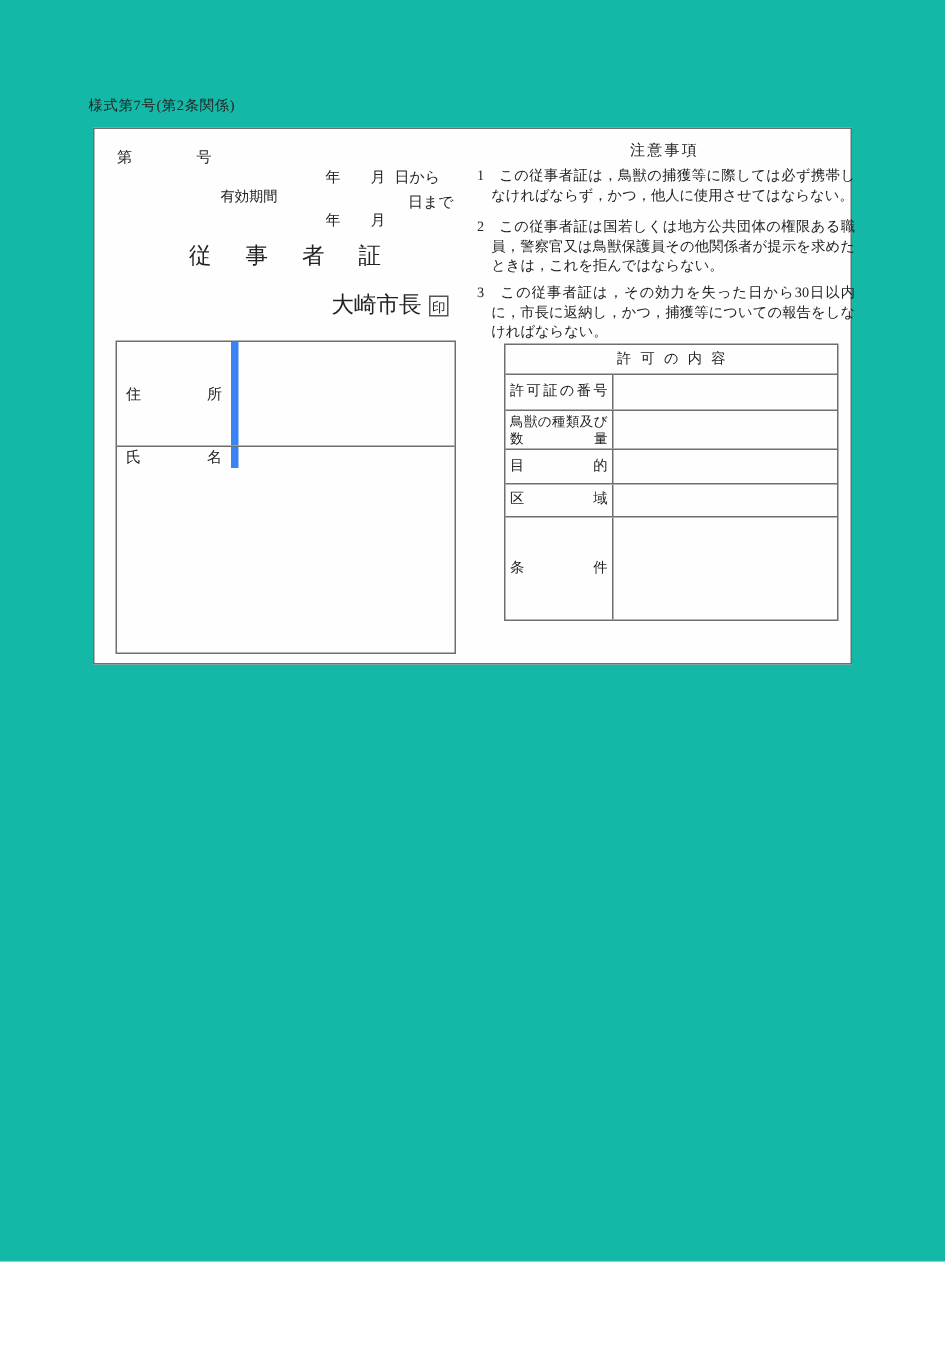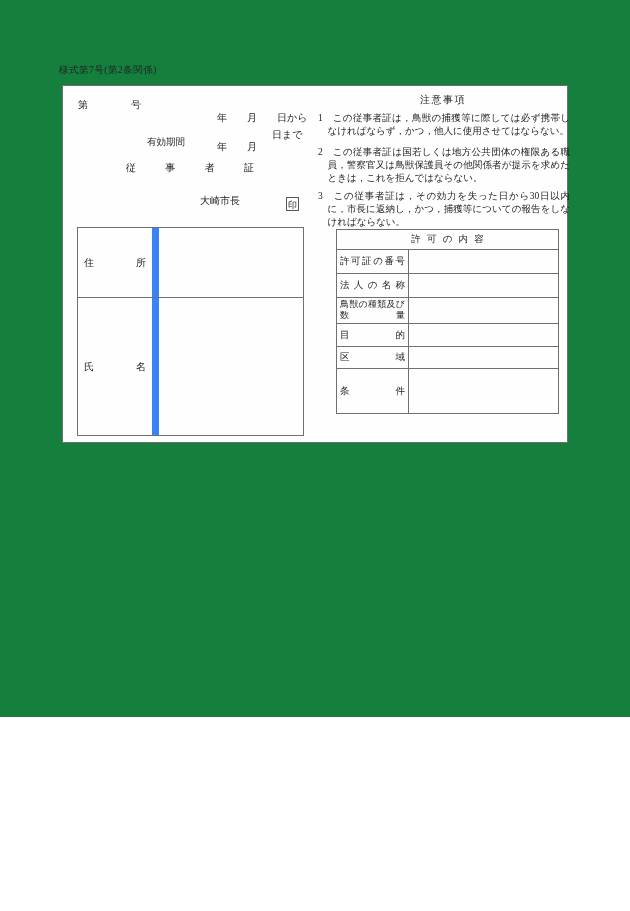--- a/index.html
+++ b/index.html
@@ -4,37 +4,37 @@
 <style>
   html, body { margin: 0; padding: 0; }
   body {
     width: 630px; height: 911px;
     background: #ffffff;
     font-family: "Liberation Serif", "DejaVu Serif", serif;
     color: #222222;
   }
   .page {
     position: relative;
-    width: 630px; height: 717px;
-    background: #15803d;
+    width: 630px; height: 841px;
+    background: #14b8a6;
     overflow: hidden;
   }
   .form-no {
     position: absolute; left: 59px; top: 64px;
     font-size: 9.5px; letter-spacing: 0.5px;
   }
   .outer-box {
     position: absolute; left: 62px; top: 85px;
     width: 504px; height: 356px;
     border: 1px solid #6f6f6f;
     background: #fefefe;
   }
   .abs { position: absolute; white-space: nowrap; }
   .fs10 { font-size: 10px; }
-  .fs105 { font-size: 10px; }
+  .fs105 { font-size: 15px; }
   .fs95 { font-size: 9.5px; }
   .spread {
     display: block;
     text-align: justify;
     text-align-last: justify;
   }
   .seal-box {
     position: absolute; left: 223px; top: 111px;
     width: 13px; height: 14px;
     border: 1px solid #555;
@@ -57,21 +57,21 @@
   .ltable {
     position: absolute; left: 14px; top: 141px;
     width: 227px; height: 209px;
     border: 1px solid #6f6f6f;
     display: flex; flex-direction: column;
     box-sizing: border-box;
   }
   .lrow { display: flex; border-bottom: 1px solid #6f6f6f; flex: 0 0 auto; }
   .lrow:last-child { border-bottom: none; flex: 1 1 auto; }
   .lcell-label {
-    width: 81px; border-right: 7px solid #3b82f6;
+    width: 81px; border-right: 5px solid #3b82f6;
     display: flex; align-items: center;
     padding: 0 6px; box-sizing: border-box;
     font-size: 10px;
   }
   .lcell-label .spread { width: 100%; }
   .lcell-value { flex: 1; }
   
   .rtable {
     position: absolute; left: 273px; top: 143px;
     width: 223px; height: 185px;
@@ -80,21 +80,21 @@
     box-sizing: border-box;
     background: #fefefe;
   }
   .rheader {
     flex: 0 0 19px;
     border-bottom: 1px solid #6f6f6f;
     text-align: center; font-size: 9.5px;
     letter-spacing: 0.65em; text-indent: 0.65em;
     display: flex; align-items: center; justify-content: center;
   }
-  .rrow { display: flex; border-bottom: 1px solid #6f6f6f; flex: 0 0 auto; font-family: Liberation Mono, monospace; }
+  .rrow { display: flex; border-bottom: 1px solid #6f6f6f; flex: 0 0 auto; }
   .rrow:last-child { border-bottom: none; flex: 1 1 auto; }
   .rcell-label {
     width: 72px; border-right: 1px solid #6f6f6f;
     display: flex; flex-direction: column; justify-content: center;
     padding: 0 3px; box-sizing: border-box;
     font-size: 9.5px; line-height: 11px;
   }
   .rcell-label .spread { width: 100%; }
   .rcell-value { flex: 1; }
 </style>
@@ -103,64 +103,58 @@
 
 <div class="page">
 
   <div class="form-no">様式第7号(第2条関係)</div>
 
   <div class="outer-box">
 
     <span class="abs fs10" style="left:15px; top:12px;">第</span>
     <span class="abs fs10" style="left:68px; top:12px;">号</span>
 
-    <span class="abs fs95" style="left:84px; top:50px;">有効期間</span>
+    <span class="abs fs95" style="left:84px; top:39px;">有効期間</span>
     <span class="abs fs10" style="left:154px; top:25px;">年</span>
     <span class="abs fs10" style="left:184px; top:25px;">月</span>
-    <span class="abs fs10" style="left:214px; top:25px;">日から</span>
+    <span class="abs fs10" style="left:200px; top:25px;">日から</span>
     <span class="abs fs10" style="left:154px; top:54px;">年</span>
     <span class="abs fs10" style="left:184px; top:54px;">月</span>
     <span class="abs fs10" style="left:209px; top:42px;">日まで</span>
 
     <span class="abs fs105 spread" style="left:63px; top:75px; width:128px;">従事者証</span>
 
-    <span class="abs fs105" style="left:137px; top:108px;">大崎市長</span>
+    <span class="abs fs105" style="left:158px; top:108px;">大崎市長</span>
     <span class="seal-box">印</span>
 
     <div class="ltable">
       <div class="lrow" style="flex-basis:69px;">
         <div class="lcell-label">
           <span class="spread">住所</span>
         </div>
         <div class="lcell-value"></div>
       </div>
-      <div class="lrow" style="flex-basis:70px;">
+      <div class="lrow" style="flex-basis:70px;flex-direction:column;">
         <div class="lcell-label">
           <span class="spread">氏名</span>
         </div>
         <div class="lcell-value"></div>
       </div>
     </div>
 
     <div class="notes-heading">注意事項</div>
     <div class="note" style="top:26px;">1　この従事者証は，鳥獣の捕獲等に際しては必ず携帯しなければならず，かつ，他人に使用させてはならない。</div>
     <div class="note" style="top:60px;">2　この従事者証は国若しくは地方公共団体の権限ある職員，警察官又は鳥獣保護員その他関係者が提示を求めたときは，これを拒んではならない。</div>
     <div class="note" style="top:104px;">3　この従事者証は，その効力を失った日から30日以内に，市長に返納し，かつ，捕獲等についての報告をしなければならない。</div>
 
     <div class="rtable">
       <div class="rheader">許可の内容</div>
       <div class="rrow" style="flex-basis:23px;">
         <div class="rcell-label">
           <span class="spread">許可証の番号</span>
-        </div>
-        <div class="rcell-value"></div>
-      </div>
-      <div class="rrow" style="flex-basis:23px;">
-        <div class="rcell-label">
-          <span class="spread">法人の名称</span>
         </div>
         <div class="rcell-value"></div>
       </div>
       <div class="rrow" style="flex-basis:25px;">
         <div class="rcell-label" style="font-size:9px;">
           <span class="spread">鳥獣の種類及び</span>
           <span class="spread">数量</span>
         </div>
         <div class="rcell-value"></div>
       </div>

